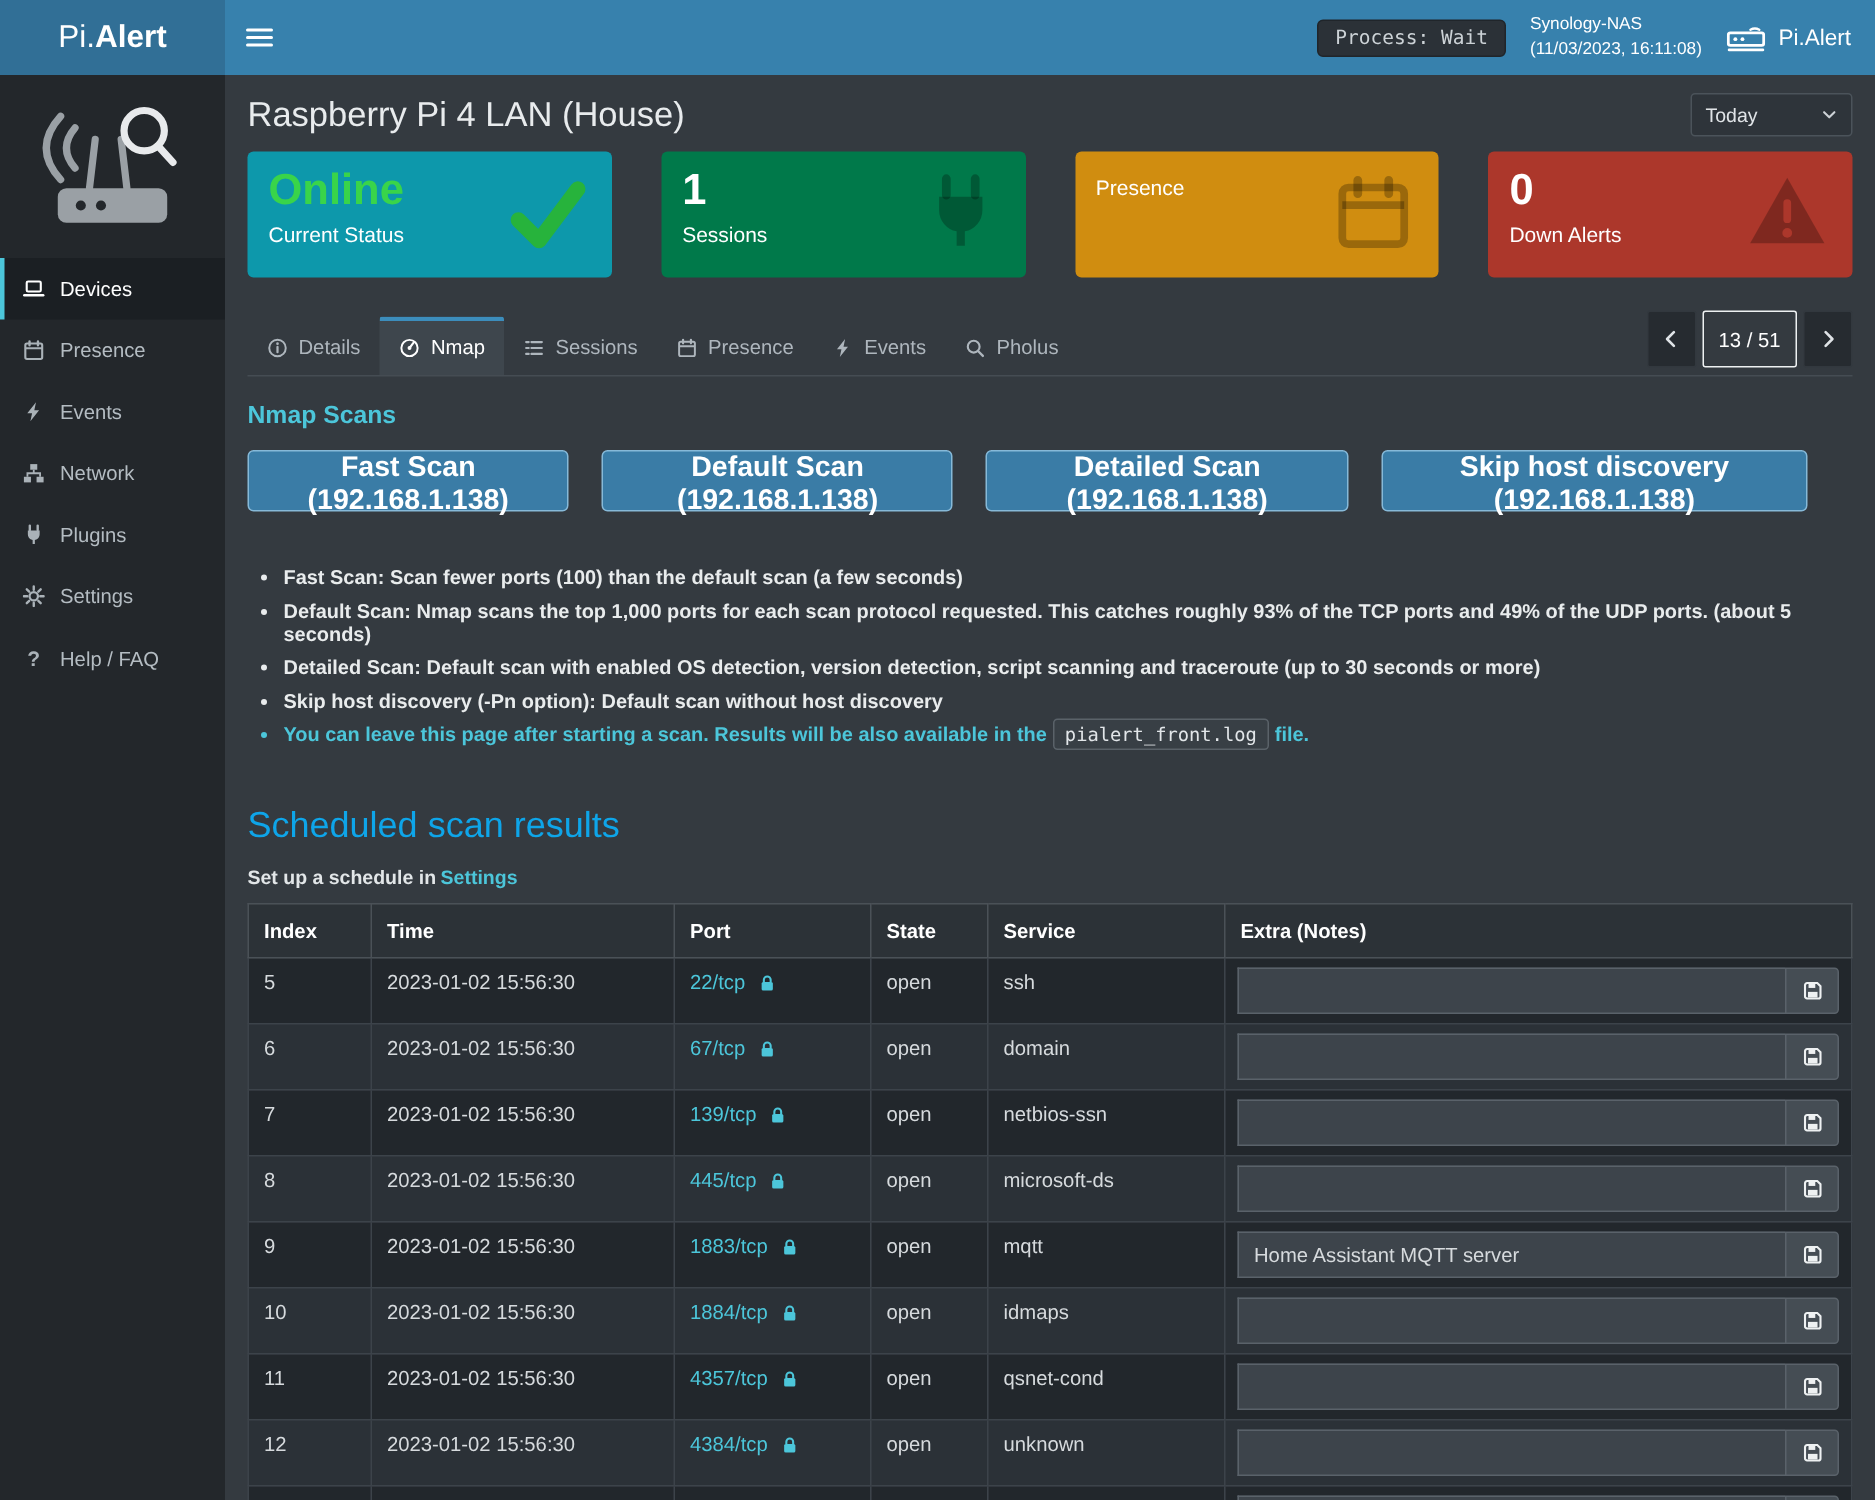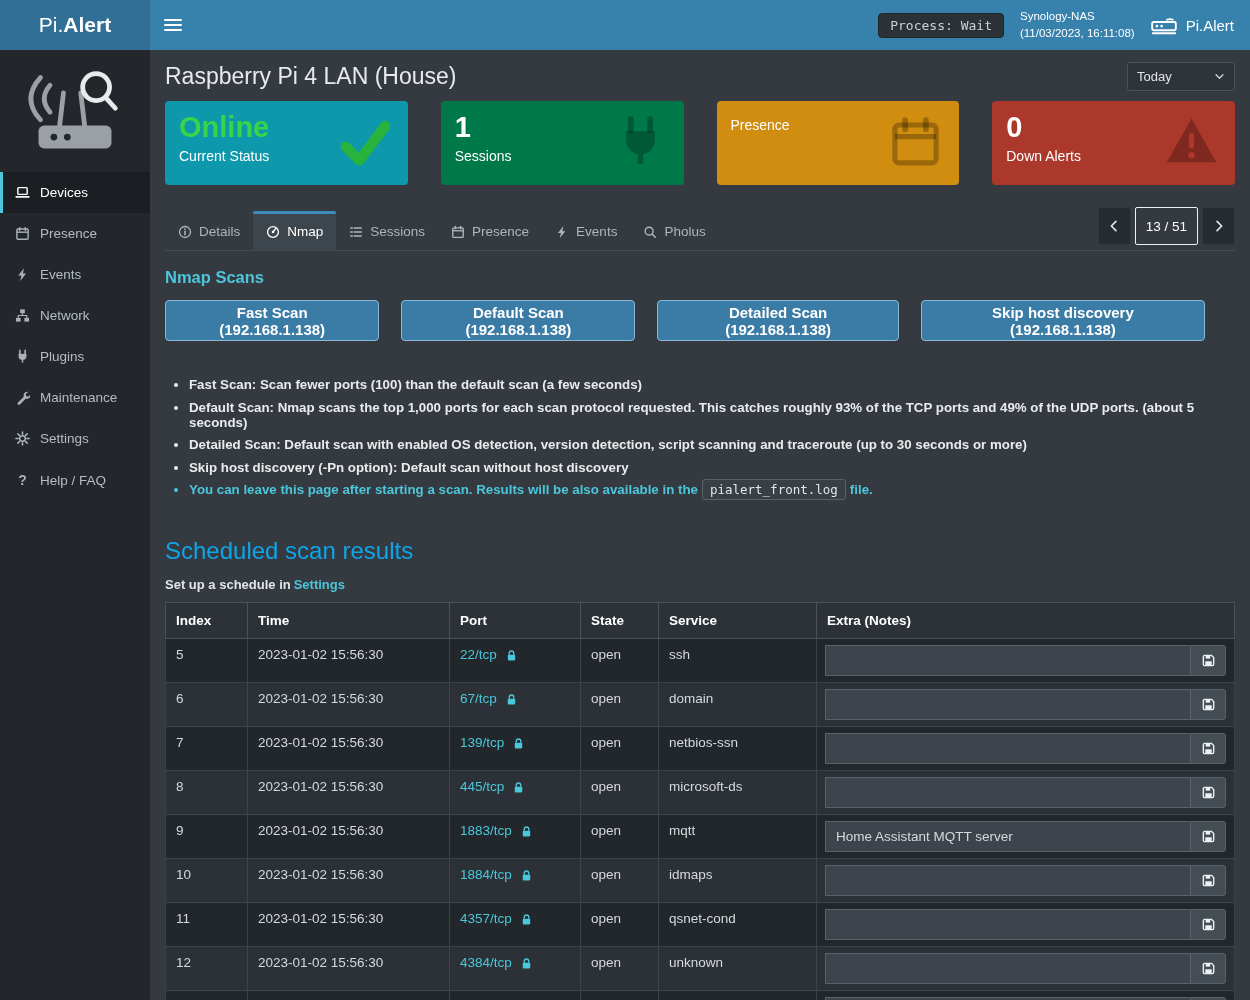--- a/index.html
+++ b/index.html
@@ -48,21 +48,21 @@
   .tab{display:flex;align-items:center;gap:7px;padding:10px 13px 11px;font-size:13.5px;color:#aeb6bd;border-top:3px solid transparent;cursor:pointer;}
   .tab svg{width:14px;height:14px;}
   .tab.active{background:#3e464d;color:#fff;border-top-color:#3c8dbc;border-radius:2px 2px 0 0;}
   .pager{position:absolute;right:0;bottom:5px;display:flex;gap:4px;}
   .pager-btn{width:33px;height:38px;background:#262b30;border:1px solid #32383e;color:#dfe3e6;display:flex;align-items:center;justify-content:center;cursor:pointer;border-radius:2px;}
   .pager-btn svg{width:14px;height:14px;}
   .page-ind{min-width:58px;height:38px;border:1px solid #eef1f2;color:#fff;display:flex;align-items:center;justify-content:center;font-size:13.5px;border-radius:2px;padding:0 10px;background:transparent;}
 
   .nmap-heading{color:#4cc6da;font-size:16.5px;font-weight:700;margin:17px 0 0;}
   .scan-buttons{display:flex;justify-content:center;gap:22px;margin:13px 30px 0 0;}
-  .scan-btn{background:#3a7ca6;border:1px solid #86b9d8;color:#fff;font-size:15px;font-weight:600;padding:0 17px;height:41px;border-radius:4px;cursor:pointer;font-family:inherit;}
+  .scan-btn{background:#3a7ca6;border:1px solid #86b9d8;color:#fff;font-size:19px;font-weight:600;padding:0 17px;height:41px;border-radius:4px;cursor:pointer;font-family:inherit;}
   .notes{margin:36px 0 0 24px;list-style:disc;}
   .notes li{font-size:13.3px;font-weight:600;color:#e9eced;margin-bottom:7.5px;}
   .notes li.leave{color:#4cc6da;}
   .notes code{font-family:"DejaVu Sans Mono","Liberation Mono",monospace;font-weight:400;font-size:12.5px;background:#383f45;border:1px solid #5a6269;border-radius:3px;padding:2px 7px;color:#e2e6e9;margin:0 4px;}
 
   .sched-heading{font-size:24px;font-weight:400;color:#0ea5e9;margin:40px 0 12px;}
   .sched-sub{font-size:13px;font-weight:600;color:#e2e6e8;margin-bottom:10px;}
   .sched-sub a{color:#4cc6da;text-decoration:none;cursor:pointer;margin-left:3px;}
   table.results{width:100%;border-collapse:collapse;}
   .results th{background:#2c3237;border:1px solid #4a5157;color:#fff;font-size:13.5px;font-weight:700;text-align:left;padding:10px;}
@@ -237,26 +237,20 @@
       <span>Network</span>
     </a>
     <a>
       <svg class="ic">
           <use href="#i-plug"></use>
         </svg>
       <span>Plugins</span>
     </a>
     <a>
       <svg class="ic">
-          <use href="#i-wrench"></use>
-        </svg>
-      <span>Maintenance</span>
-    </a>
-    <a>
-      <svg class="ic">
           <use href="#i-gear"></use>
         </svg>
       <span>Settings</span>
     </a>
     <a>
       <span class="help-q">?</span>
       <span>Help / FAQ</span>
     </a>
   </nav>
 </aside>

